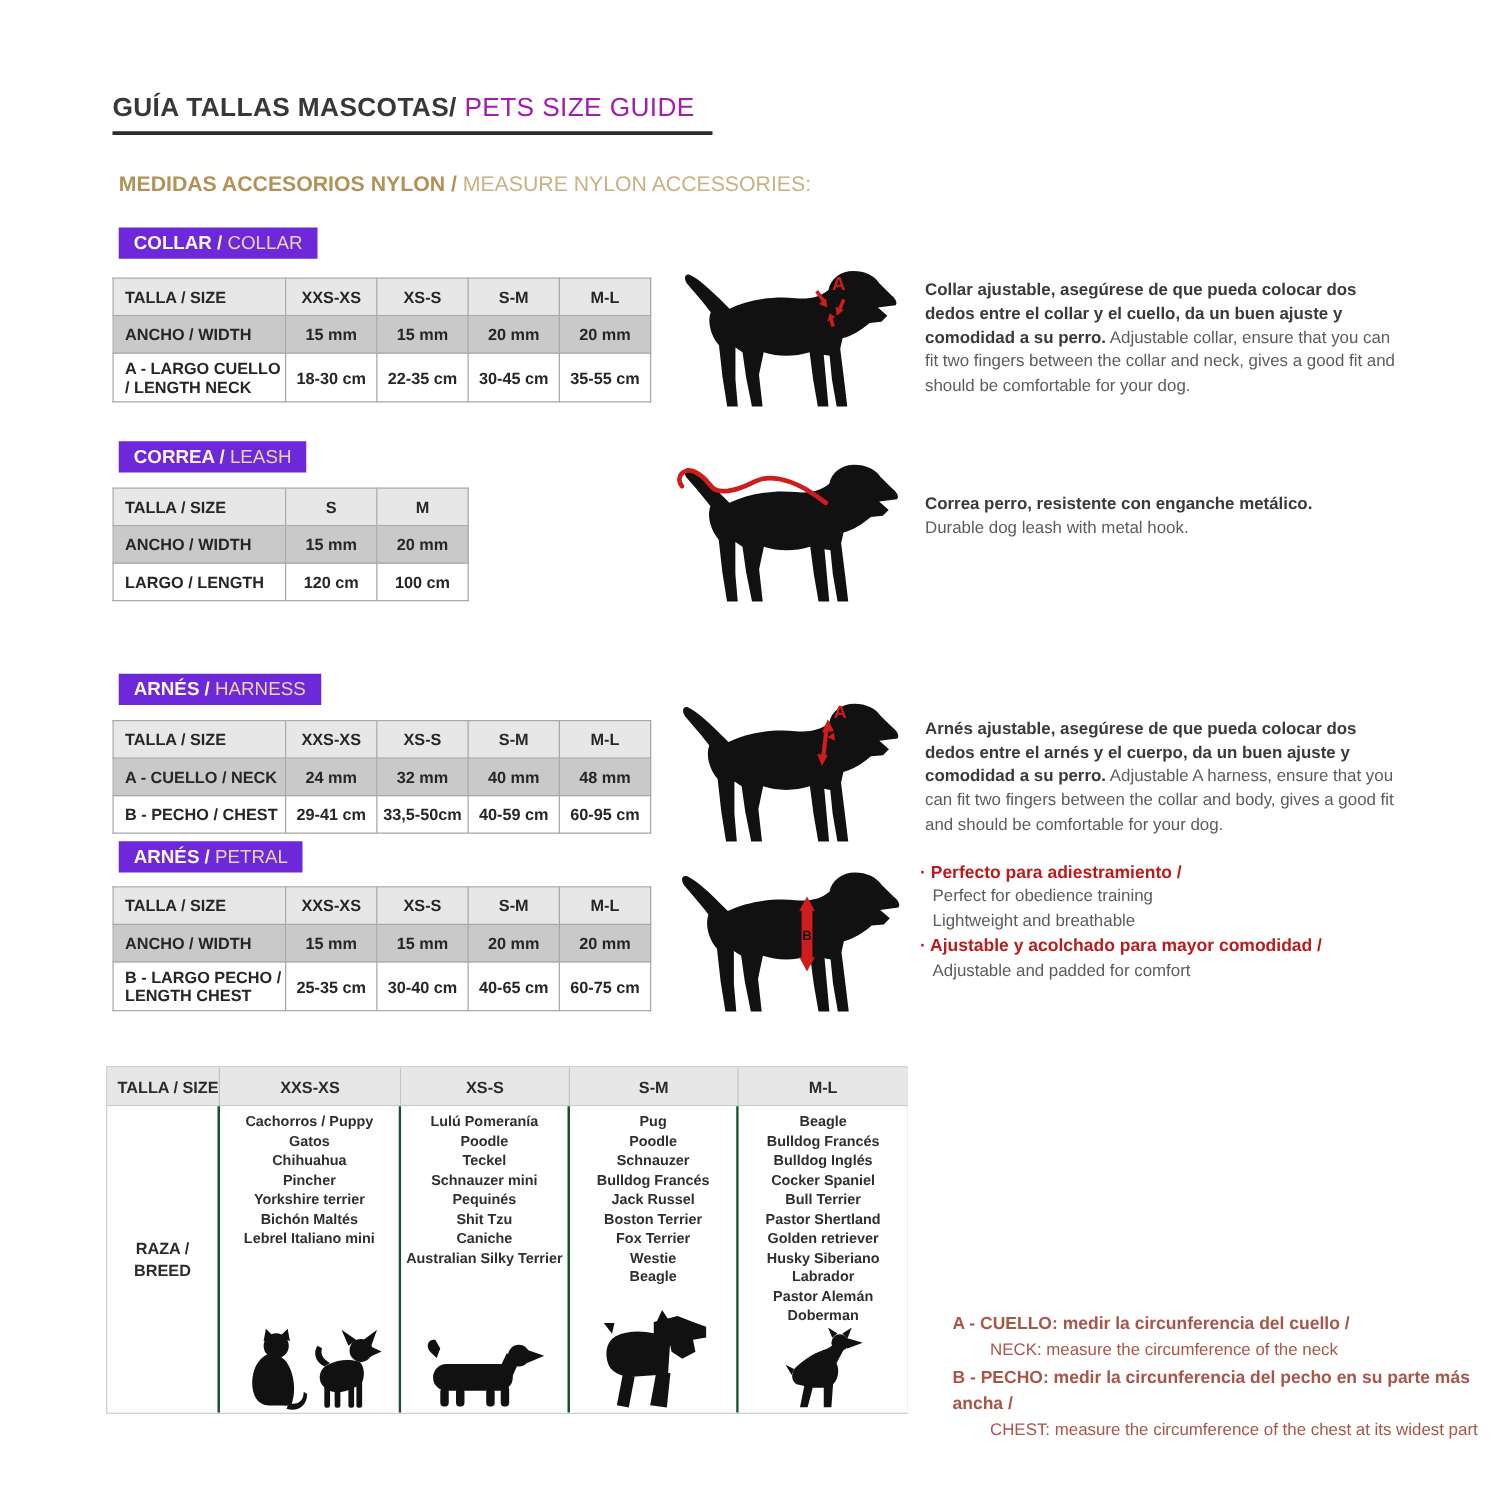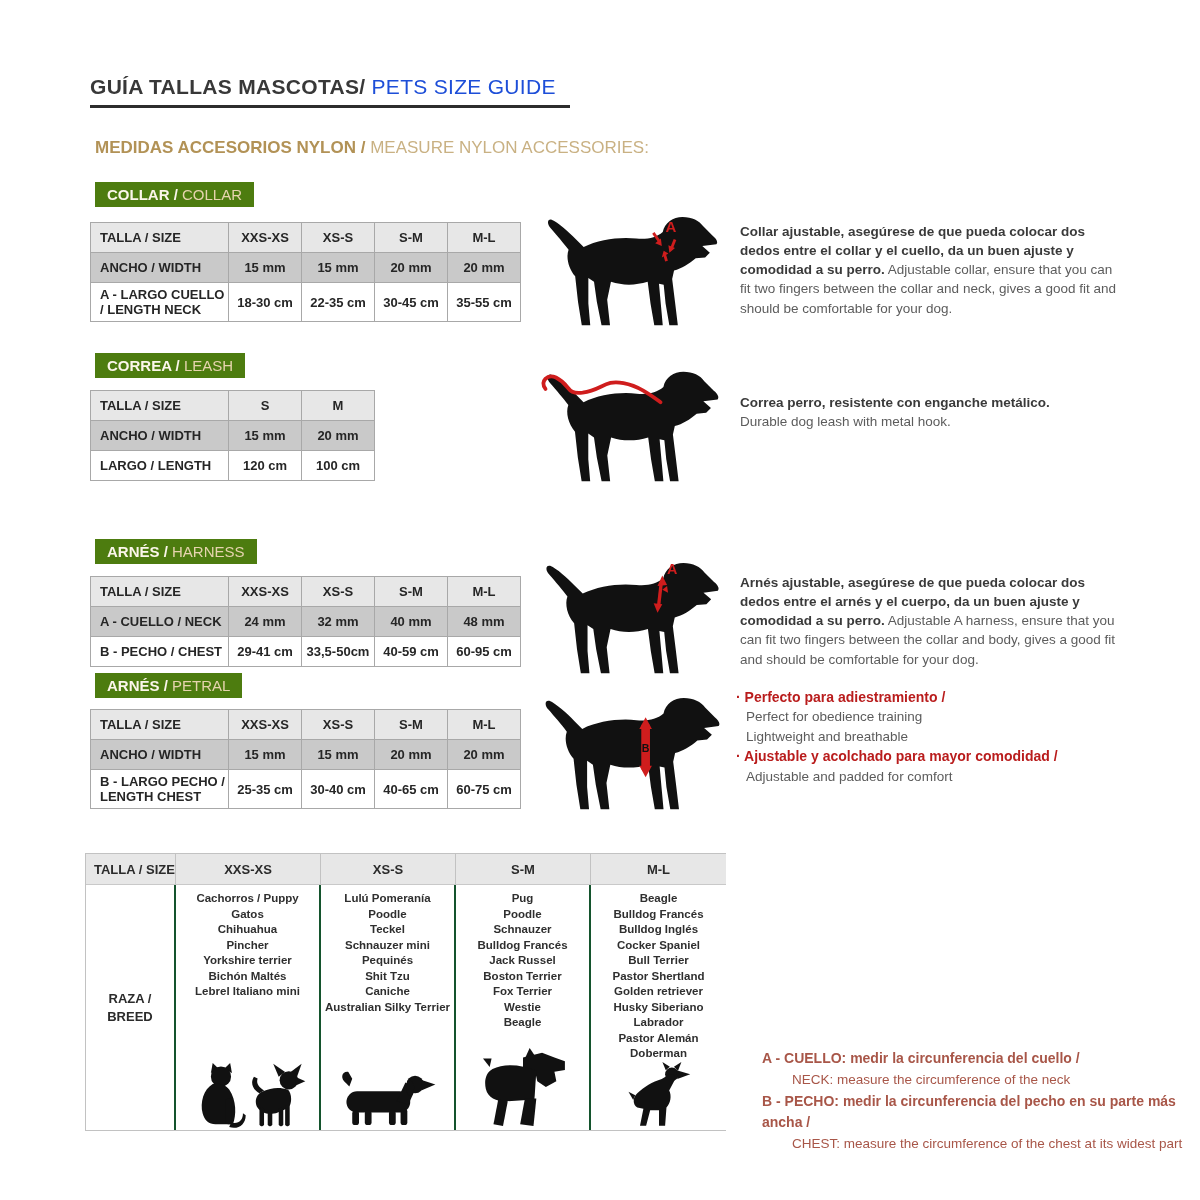--- a/index.html
+++ b/index.html
@@ -3,27 +3,27 @@
 <meta charset="utf-8">
 <style>
   * { margin:0; padding:0; box-sizing:border-box; }
   body { background:#ffffff; font-family:"Liberation Sans", sans-serif; }
   .page { position:relative; width:1200px; height:1200px; background:#fff; overflow:hidden; }
 
   
   .title { position:absolute; left:90px; top:75px; font-size:21px; letter-spacing:.3px;
            padding:0 14px 6px 0; border-bottom:3px solid #2d2d2d; white-space:nowrap; }
   .title .b { font-weight:700; color:#383838;margin-top:43px; }
-  .title .l { font-weight:400; color:#1d4ed8; }
+  .title .l { font-weight:400; color:#a21caf; }
   .subtitle { position:absolute; left:95px; top:138px; font-size:17px; white-space:nowrap; }
   .subtitle .b { font-weight:700; color:#b29256; }
   .subtitle .l { font-weight:400; color:#c9b183; }
 
   
-  .badge { position:absolute; display:inline-block; background:#4d7c0f; height:25px; line-height:25px;
+  .badge { position:absolute; display:inline-block; background:#6d28d9; height:25px; line-height:25px;
            padding:0 12px; font-size:15px; white-space:nowrap; }
   .badge .b { font-weight:700; color:#fbf6ea; }
   .badge .l { font-weight:400; color:#e6d4ae; }
 
   
   table.acc { position:absolute; border-collapse:collapse; font-size:13px; color:#262626; }
   table.acc td { border:1px solid #a8a8a8; font-weight:700; text-align:center; padding:4px 3px; height:30px; }
   table.acc td.lbl { text-align:left; padding-left:9px; width:138px; }
   table.acc td.v { width:73px; }
   table.acc tr.hdr td { background:#e7e7e7; }

